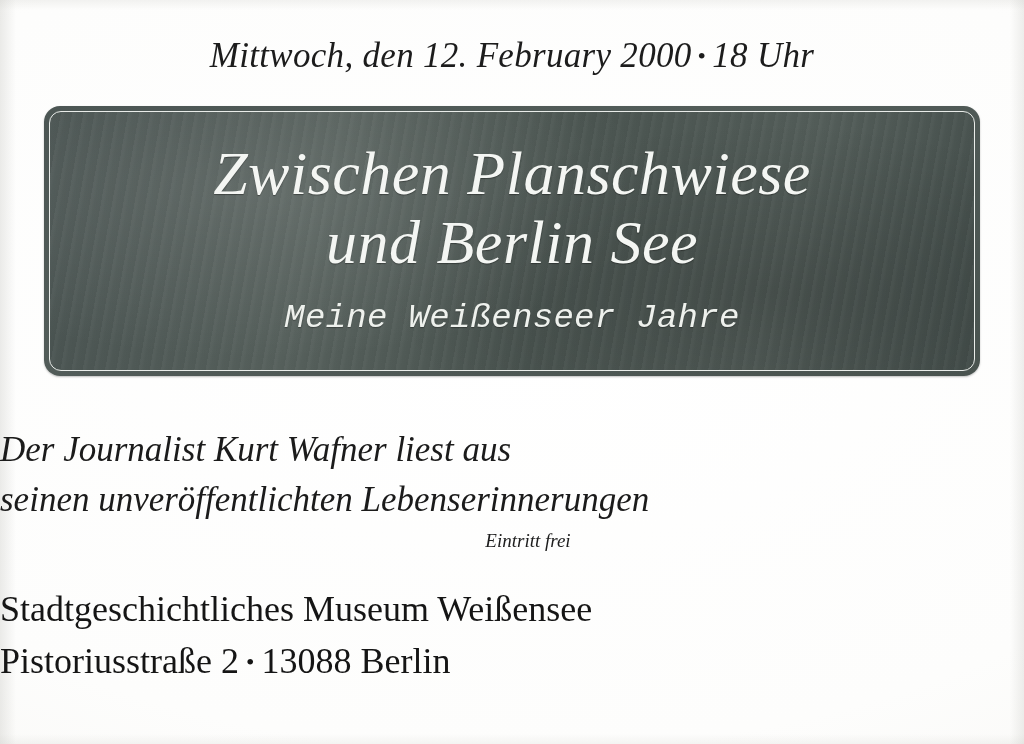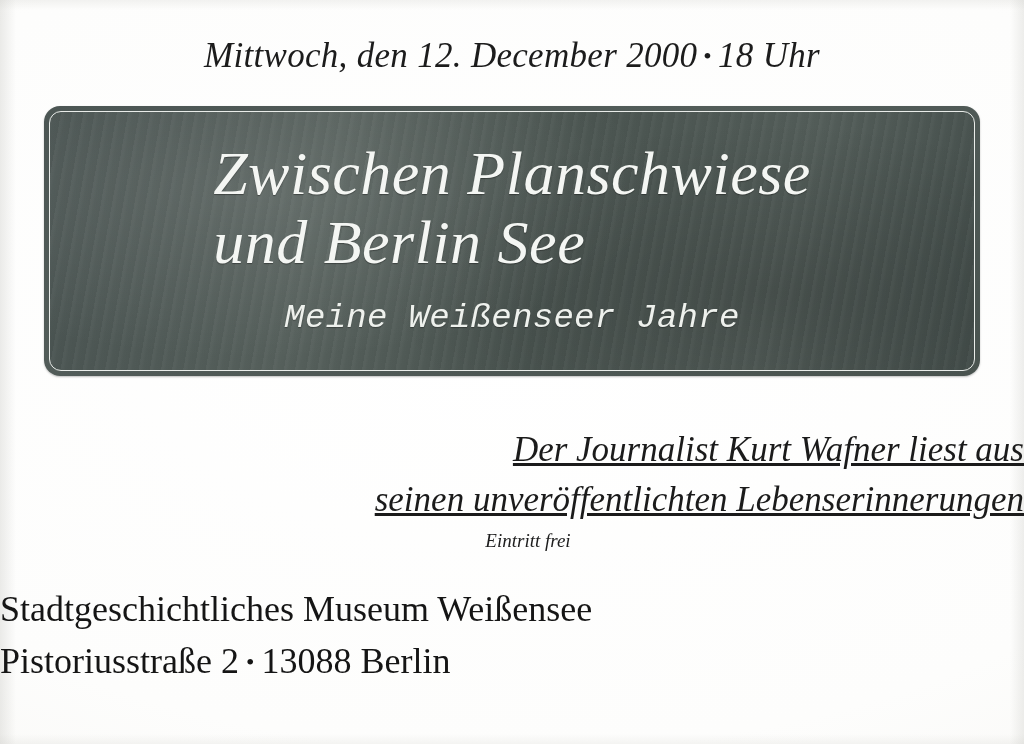--- a/index.html
+++ b/index.html
@@ -91,20 +91,21 @@
     position: absolute;
     inset: 0;
     pointer-events: none;
     background:
       repeating-linear-gradient(100deg, rgba(255,255,255,0.035) 0px, rgba(255,255,255,0.035) 2px, rgba(0,0,0,0.0) 5px, rgba(0,0,0,0.03) 11px);
     opacity: 0.8;
   }
   .plaque-title {
     position: relative;
     z-index: 2;
+    text-align: center;
     color: #f4f6f3;
     font-style: italic;
     font-size: 62px;
     line-height: 1.12;
     letter-spacing: 0.5px;
     text-shadow: 0 1px 1px rgba(0,0,0,0.35);
     margin-top: -6px;
   }
   .plaque-title .line2 { display: block; }
   .plaque-subtitle {
@@ -119,26 +120,25 @@
     text-shadow: 0 1px 1px rgba(0,0,0,0.3);
     font-family: Liberation Mono, monospace;
   }
 
   
   .reading {
     position: absolute;
     top: 425px;
     left: 0;
     width: 100%;
-    text-align: right;
+    text-align: left;
     font-style: italic;
     font-size: 35px;
     line-height: 1.42;
     color: #1b1b1b;
-    text-decoration: underline;
   }
   .reading .l { display: block; white-space: nowrap; }
 
   .free-entry {
     position: absolute;
     top: 530px;
     left: 0;
     width: 100%;
     text-align: center;
     font-style: italic;
@@ -163,21 +163,21 @@
     vertical-align: 3px;
     padding: 0 7px;
   }
 </style>
 </head>
 <body>
 
 <div class="poster">
 
   <div class="date-line">
-    <span>Mittwoch, den 12. December 2000</span><span class="bullet">•</span><span>18 Uhr</span>
+    <span>Mittwoch, den 12. February 2000</span><span class="bullet">•</span><span>18 Uhr</span>
   </div>
 
   <div class="plaque-outer">
     <div class="plaque-inner">
       <div class="plaque-title">
         <span class="line1">Zwischen Planschwiese</span>
         <span class="line2">und Berlin See</span>
       </div>
       <div class="plaque-subtitle">Meine Weißenseer Jahre</div>
     </div>

